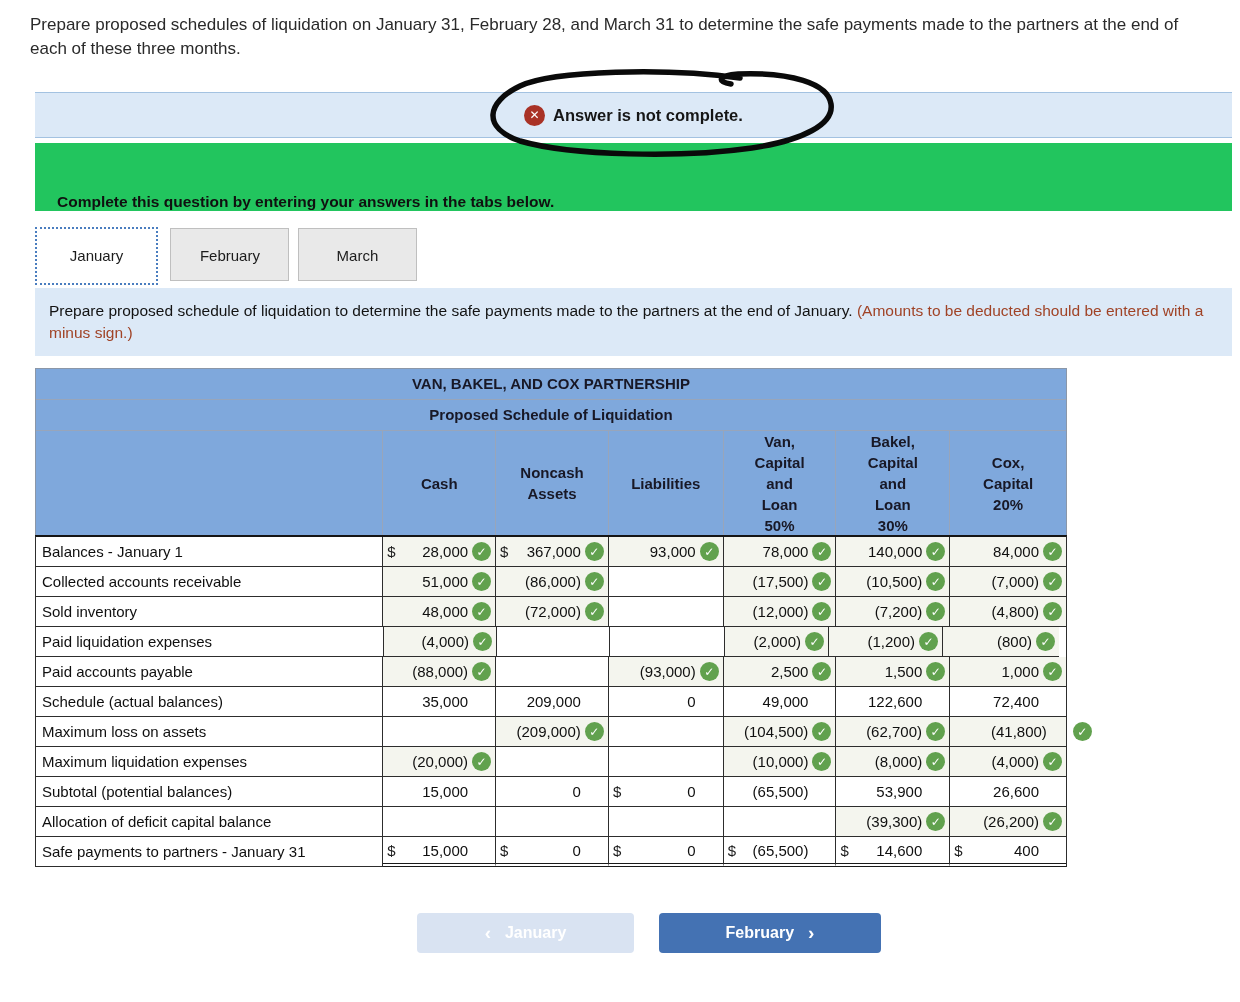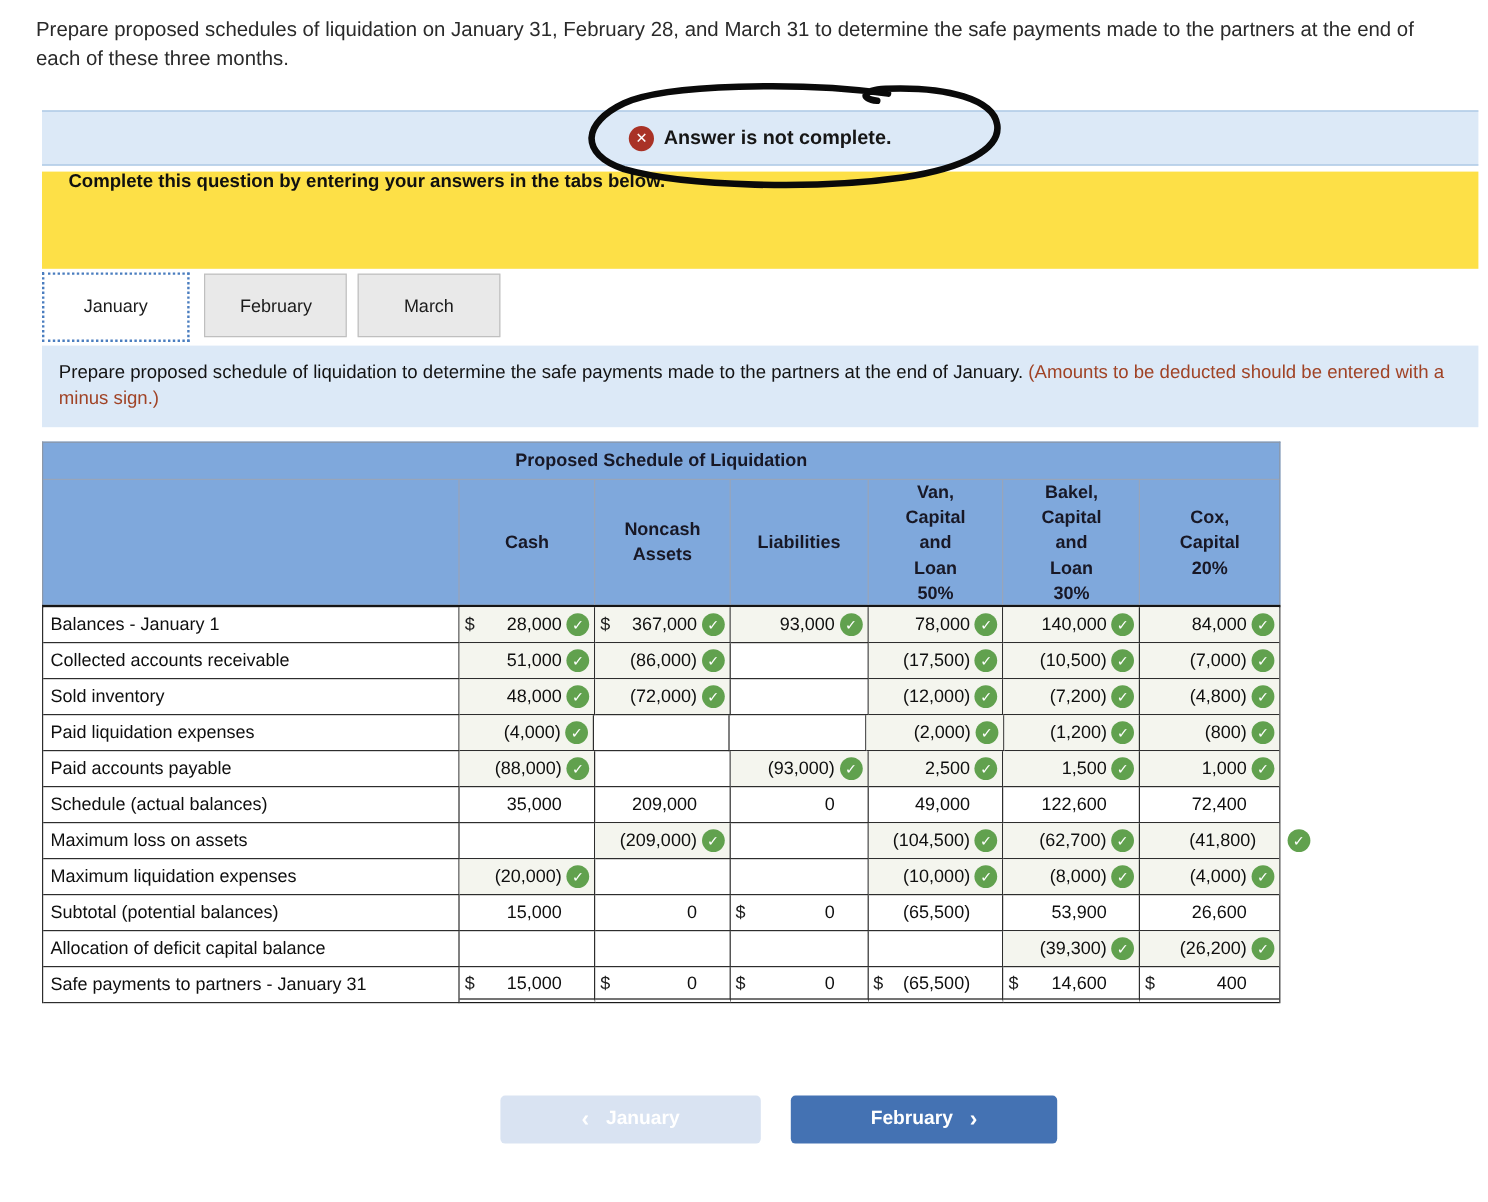--- a/index.html
+++ b/index.html
@@ -13,22 +13,22 @@
   .banner{position:absolute;left:35px;top:92px;width:1197px;height:44px;
           background:#dce9f7;border-top:1px solid #a3c2e1;border-bottom:1px solid #a3c2e1;
           display:flex;align-items:center;justify-content:center;gap:8px;}
   .banner-text{font-weight:bold;font-size:16.5px;color:#161616;}
   .xcircle{width:21px;height:21px;border-radius:50%;background:#a93226;color:#fff;
            display:inline-flex;align-items:center;justify-content:center;
            font-size:12px;font-weight:bold;flex:0 0 auto;}
   .scribble{position:absolute;left:478px;top:66px;width:364px;height:92px;z-index:5;pointer-events:none;}
 
   
-  .gray-panel{position:absolute;left:35px;top:143px;width:1197px;height:81px;background:#fde047;
-              display:flex;align-items:flex-start;}
+  .gray-panel{position:absolute;left:35px;top:143px;width:1197px;height:68px;background:#22c55e;
+              display:flex;align-items:flex-end;}
   .gray-panel b{margin-left:22px;font-size:15.5px;color:#101010;}
 
   
   .tabs{position:absolute;left:35px;top:227px;height:60px;}
   .tab{display:inline-block;box-sizing:border-box;text-align:center;font-size:15px;color:#1c1c1c;
        vertical-align:top;cursor:pointer;}
   .tab.active{width:123px;height:58px;line-height:54px;background:#fff;
               border:2px dotted #4a7dbf;position:relative;z-index:2;}
   .tab.inactive{width:119px;height:53px;line-height:53px;background:#e9e9e9;
                 border:1px solid #bfbfbf;margin-top:1px;}
@@ -102,20 +102,21 @@
   <div class="tabs">
     <div class="tab active">January</div>
     <div class="tab inactive">February</div>
     <div class="tab inactive">March</div>
   </div>
 
   <div class="instruction"><span>Prepare proposed schedule of liquidation to determine the safe payments made to the partners at the end of January. </span><span class="note">(Amounts to be deducted should be entered with a minus sign.)</span></div>
 
   <div class="liq-table">
     <div class="t-head">
+      <div class="t-title">VAN, BAKEL, AND COX PARTNERSHIP</div>
       <div class="t-title">Proposed Schedule of Liquidation</div>
       <div class="t-cols" id="t-cols">
           <div class="t-col" style="width: 348px;"></div>
           <div class="t-col" style="width: 113px;">Cash</div>
           <div class="t-col" style="width: 113px;">Noncash
 Assets</div>
           <div class="t-col" style="width: 115px;">Liabilities</div>
           <div class="t-col" style="width: 113px;">Van,
 Capital
 and
@@ -275,21 +276,21 @@
           <div class="cell num" style="width: 113px;">
             <span class="dollar"></span>
             <span class="val"></span>
             <span class="slot"></span>
           </div>
           <div class="cell num" style="width: 115px;">
             <span class="dollar"></span>
             <span class="val"></span>
             <span class="slot"></span>
           </div>
-          <div class="cell num filled" style="width: 115px;">
+          <div class="cell num filled" style="width: 104px;">
             <span class="dollar"></span>
             <span class="val">(2,000)</span>
             <span class="slot">
               <span class="check">✓</span>
             </span>
           </div>
           <div class="cell num filled" style="width: 114px;">
             <span class="dollar"></span>
             <span class="val">(1,200)</span>
             <span class="slot">

